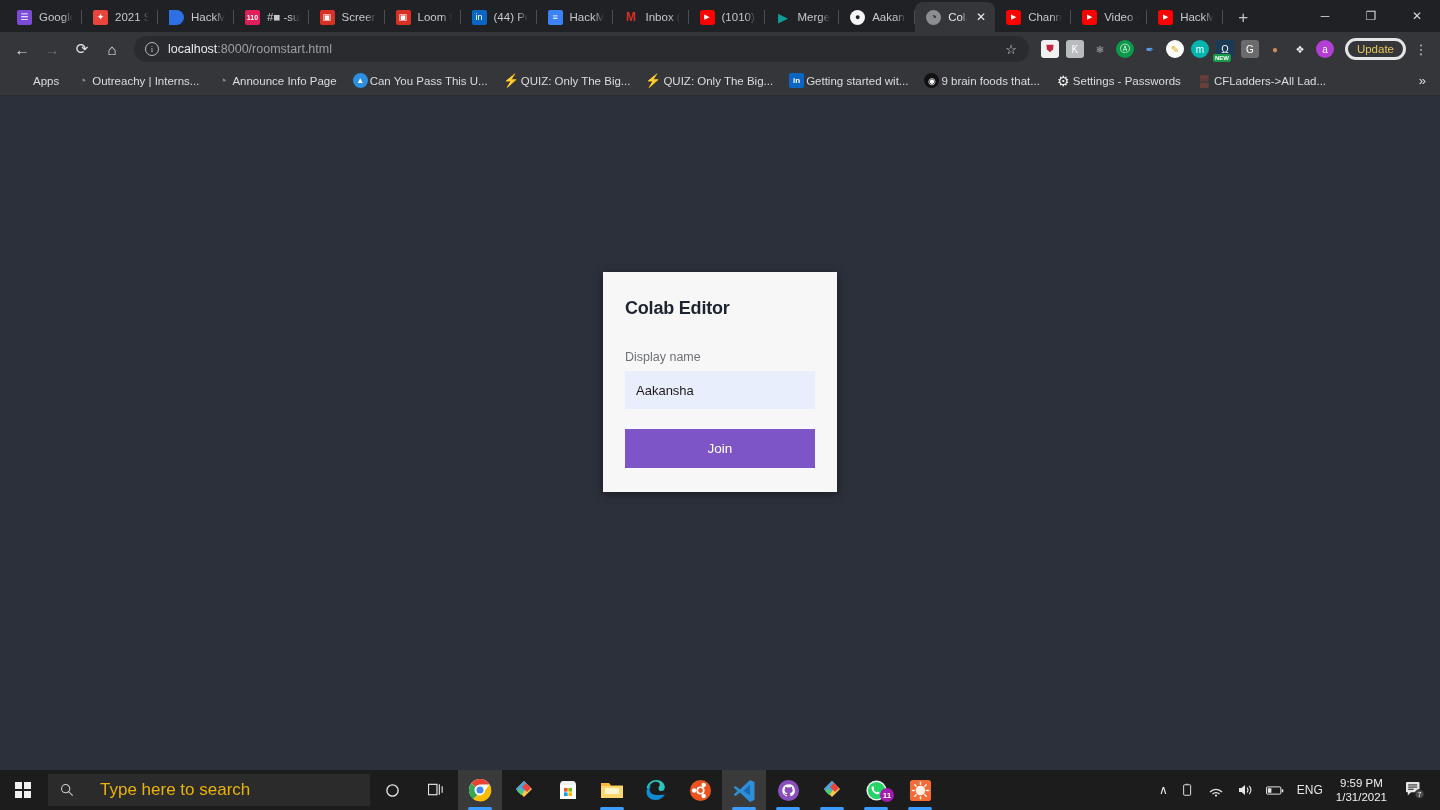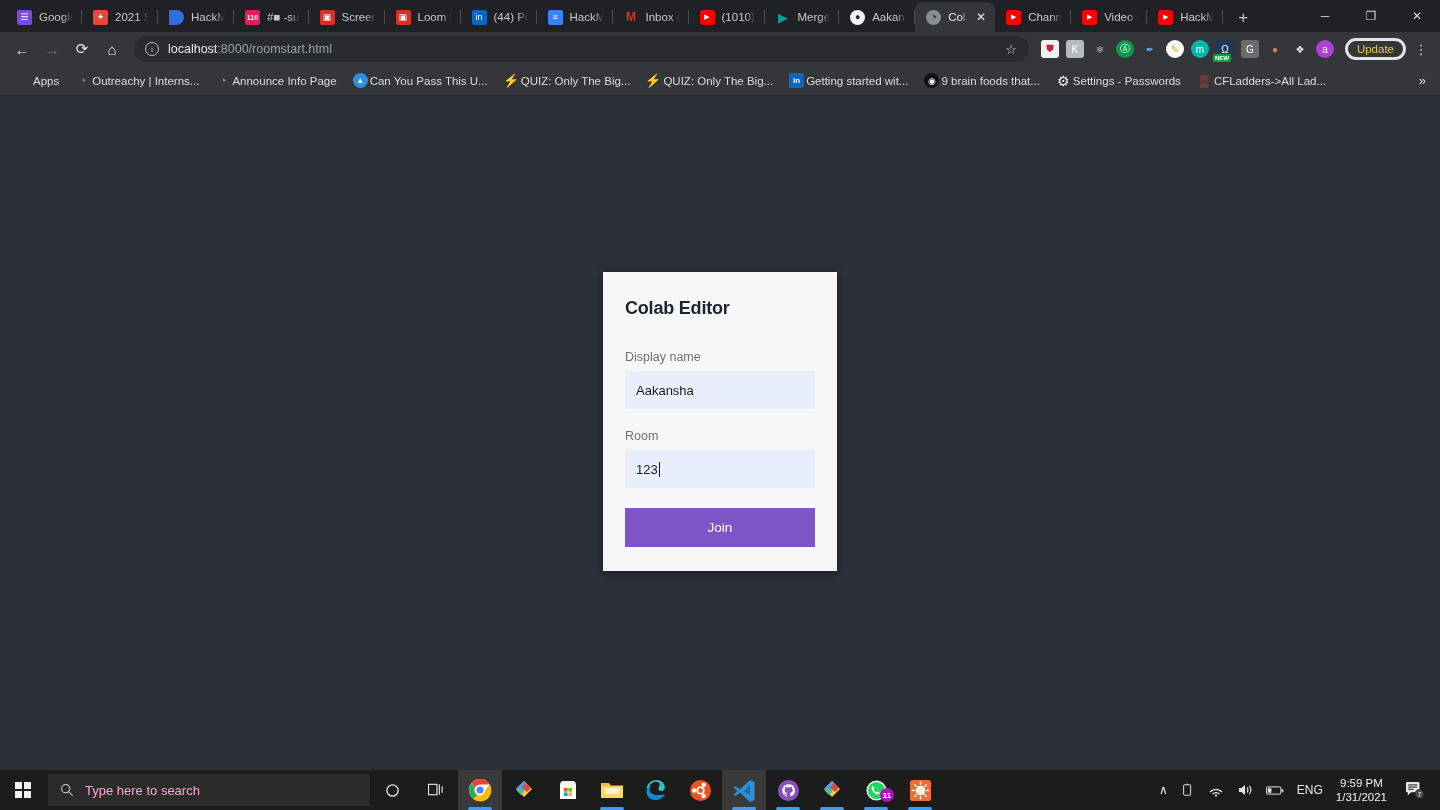--- a/index.html
+++ b/index.html
@@ -115,21 +115,21 @@
   
   .taskbar { height: 40px; background: #1c1c1c; display: flex; align-items: center; }
   .startbtn { width: 46px; height: 40px; display: flex; align-items: center; justify-content: center; }
   .winlogo { width: 16px; height: 16px; display: grid;
              grid-template-columns: 1fr 1fr; grid-template-rows: 1fr 1fr; gap: 1.6px; }
   .winlogo i { background: #f1f1f1; display: block; }
   .tbsearch {
     width: 322px; height: 32px; background: #2b2b2b; display: flex;
     align-items: center; padding: 0 12px; gap: 11px; margin-left: 2px;
   }
-  .tbsearch span { font-size: 13px; color: #f9a8d4; }
+  .tbsearch span { font-size: 17px; color: #eab308; margin-left: 15px; }
   .tbicon { width: 44px; height: 40px; display: flex; align-items: center;
             justify-content: center; position: relative; }
   .tbicon.running::after {
     content: ""; position: absolute; bottom: 0; left: 10px; right: 10px;
     height: 3px; background: #3b9cff; border-radius: 2px;
   }
   .tbicon.focused { background: #3a3a3a; }
   .tray { margin-left: auto; display: flex; align-items: center; gap: 13px; padding-right: 10px; color: #e6e6e6; }
   .tray .titem { font-size: 12px; display:flex; align-items:center; }
   .clock { font-size: 11.5px; line-height: 14px; text-align: center; color: #f0f0f0; }
@@ -304,27 +304,20 @@
     <div class="card">
       <h1>Colab Editor</h1>
 
       <div>
         <div class="flabel">Display name</div>
         <div class="finput">
             <span>Aakansha</span>
           </div>
       </div>
 
-      <div>
-        <div class="flabel">Room</div>
-        <div class="finput">
-            <span>123</span>
-            <i class="caret"></i>
-          </div>
-      </div>
 
       <div class="joinbtn">Join</div>
     </div>
   </div>
 </div>
 
 <div class="taskbar">
   <div class="startbtn">
     <div class="winlogo">
         <i></i>

